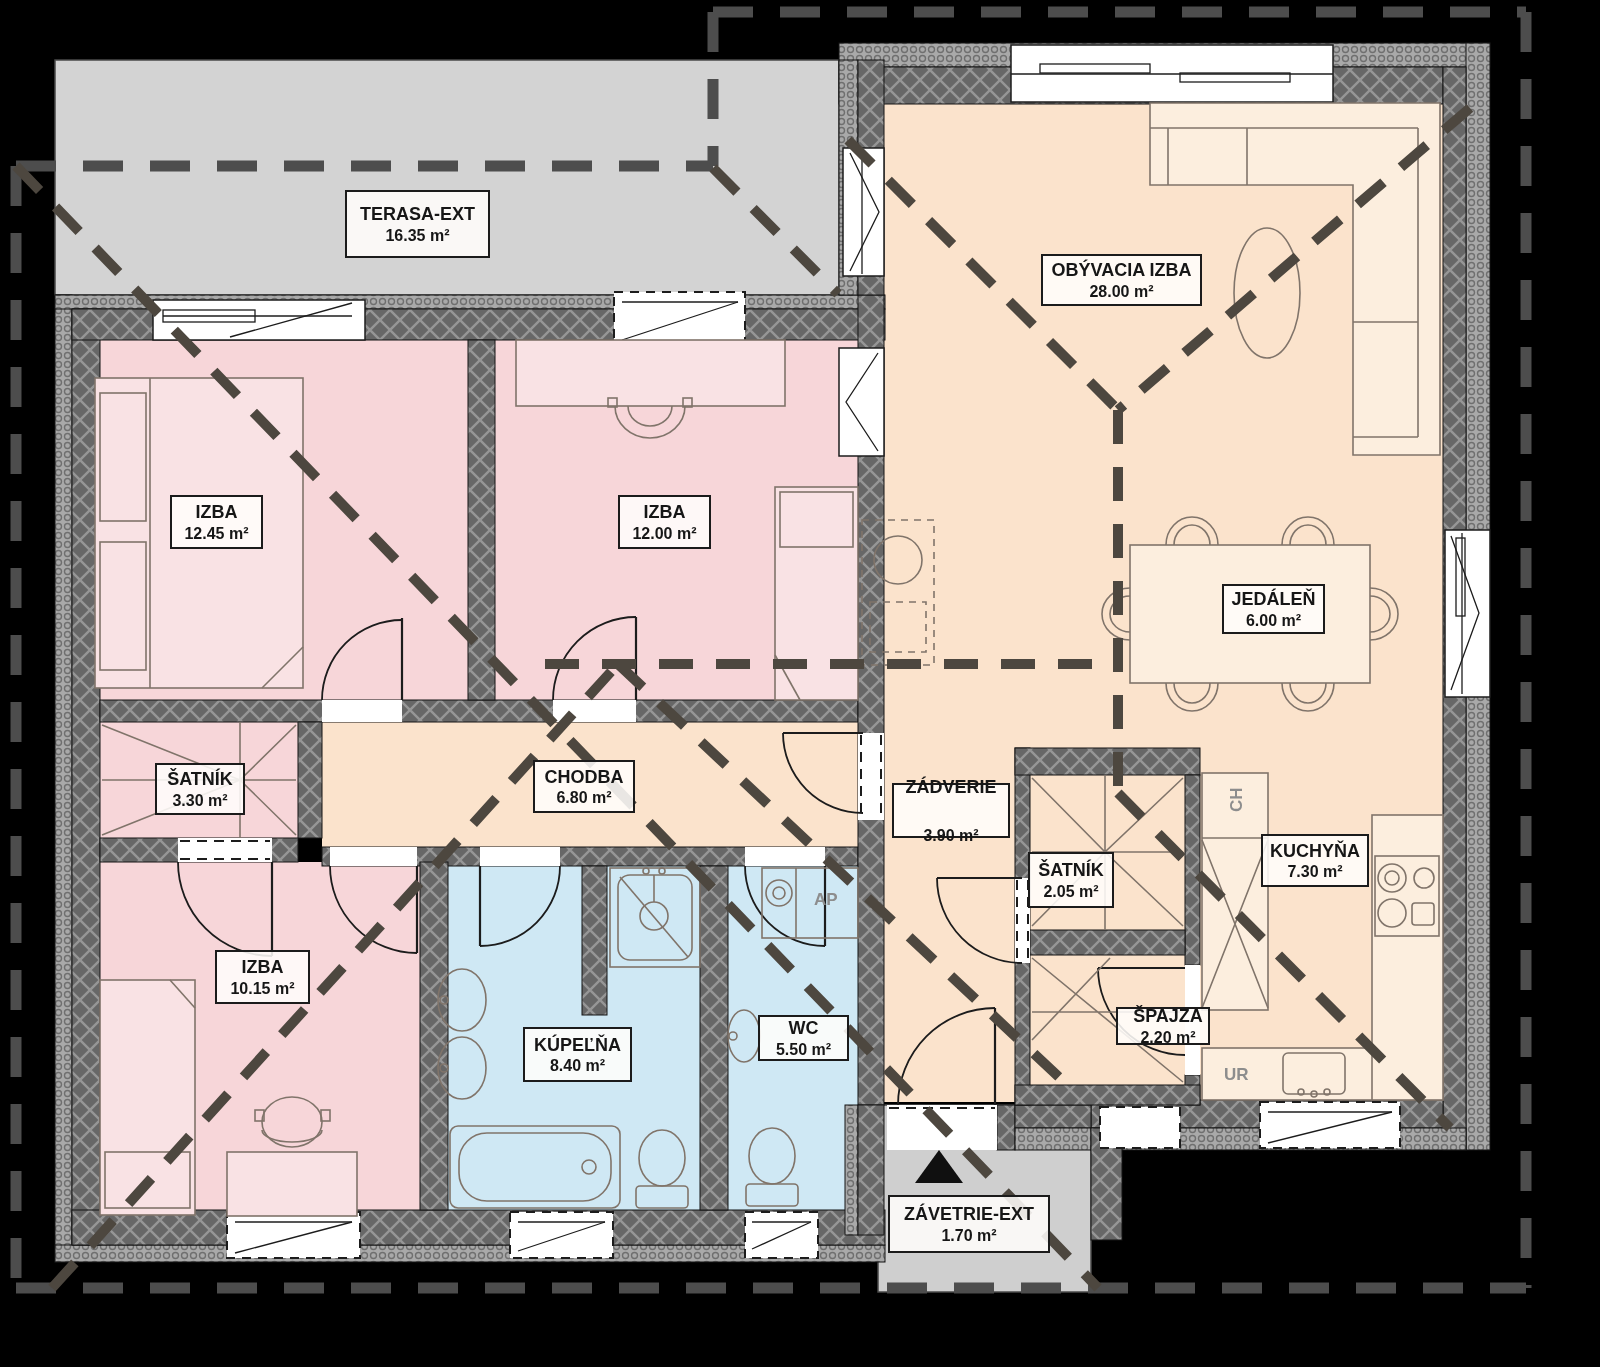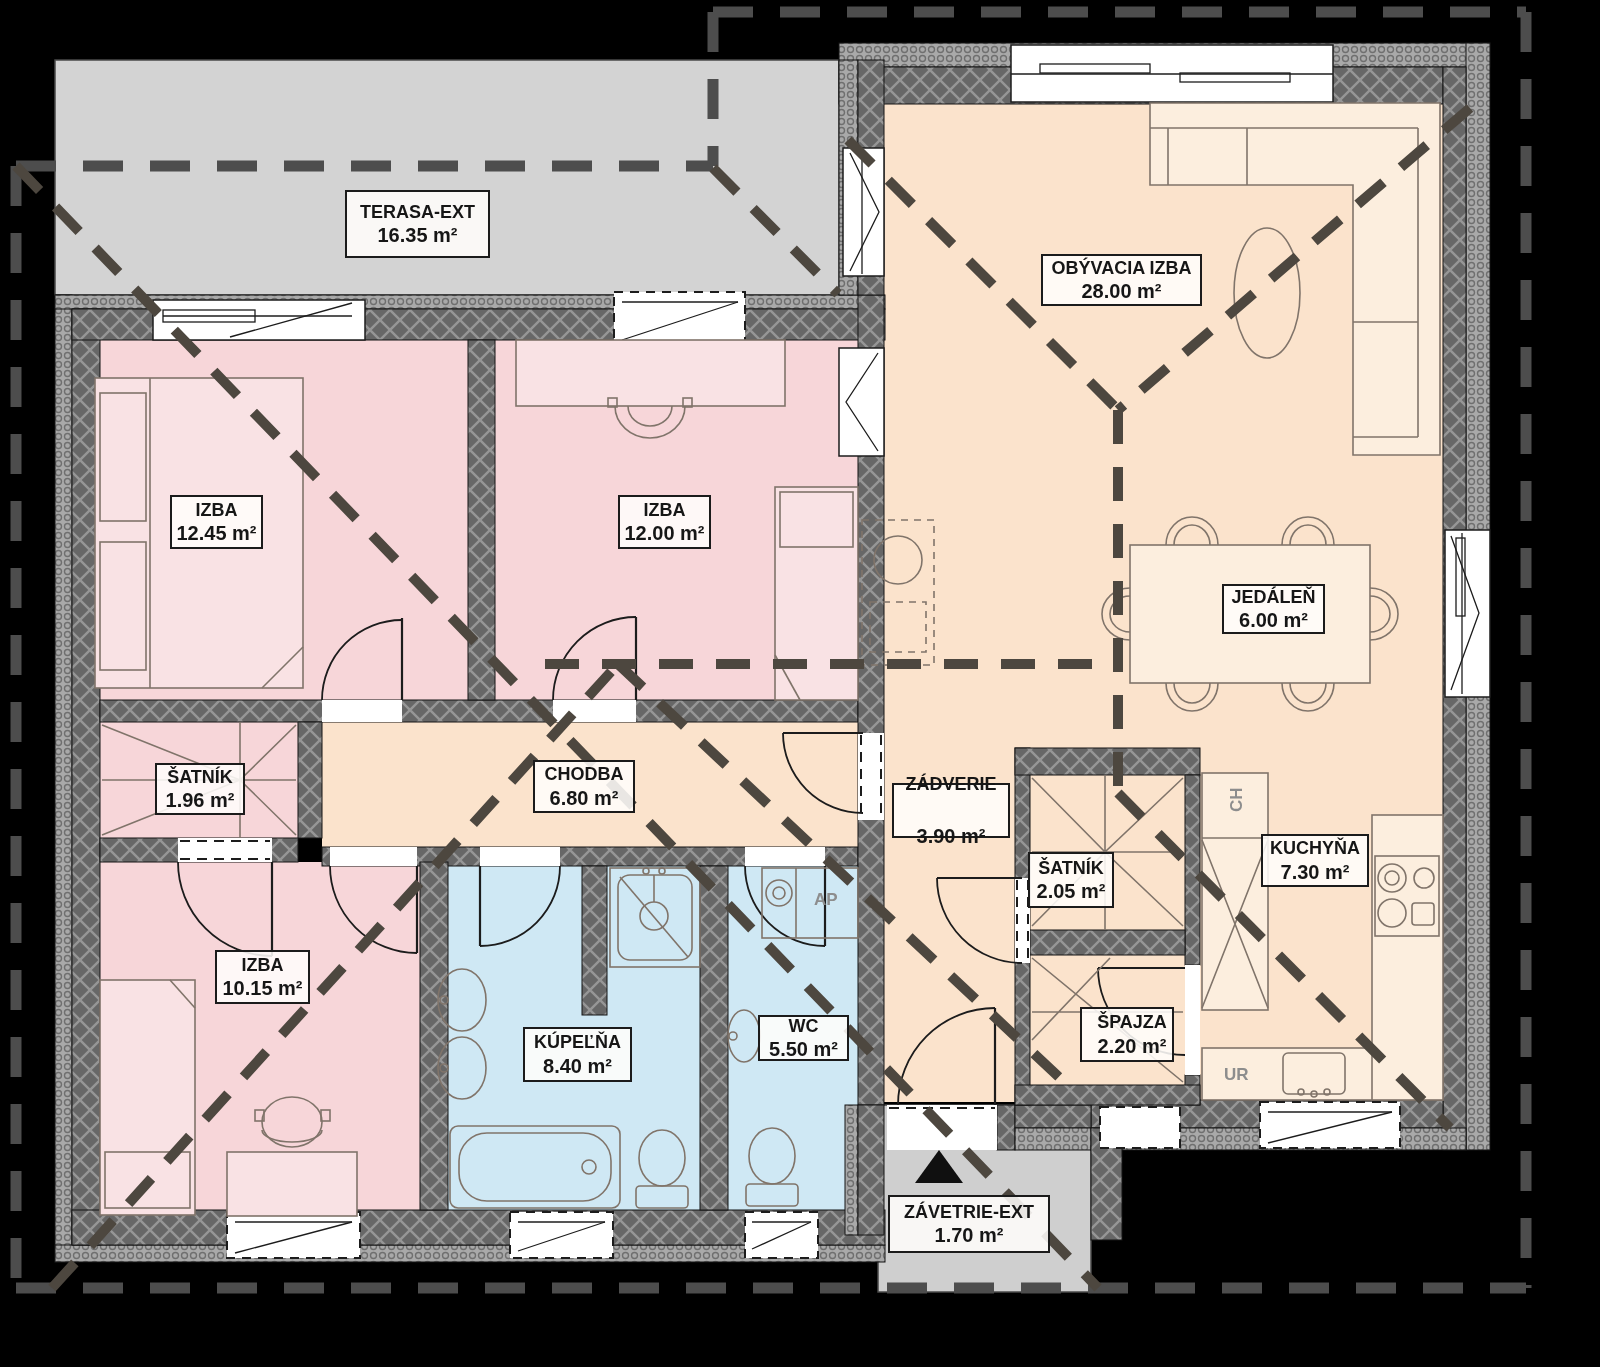--- a/index.html
+++ b/index.html
@@ -25,21 +25,21 @@
   .fur-f{stroke:#80746a;stroke-width:1.6;fill:#fceede;}
   .fur-p{stroke:#80746a;stroke-width:1.6;fill:#f9e2e4;}
   .fur-d{stroke:#80746a;stroke-width:1.6;fill:none;stroke-dasharray:7 6;}
   .roofline{stroke:#4d4d4d;stroke-width:11;stroke-dasharray:40 27;fill:none;}
   .hipline{stroke:#4d473f;stroke-width:10;stroke-dasharray:34 23;fill:none;}
   .app-txt{fill:#8d8d8d;font-size:17px;font-weight:600;font-family:"Liberation Sans",sans-serif;}
   .lbl{position:absolute;background:rgba(255,253,250,0.88);border:2px solid #1b1b1b;
        display:flex;flex-direction:column;justify-content:center;align-items:center;
        padding:3px 6px;box-sizing:border-box;text-align:center;}
   .lbl .nm{font-weight:bold;font-size:18px;color:#161616;line-height:1.25;white-space:nowrap;}
-  .lbl .ar{font-weight:bold;font-size:20px;color:#161616;line-height:1.2;white-space:nowrap;}
+  .lbl .ar{font-weight:bold;font-size:16px;color:#161616;line-height:1.2;white-space:nowrap;}
 </style>
 </head>
 <body>
 
 <div id="stage">
 
 <svg id="plan-svg" width="1600" height="1367" viewBox="0 0 1600 1367">
   <defs>
     <pattern id="pWall" width="20" height="20" patternUnits="userSpaceOnUse">
       <rect width="20" height="20" fill="#676767"></rect>
@@ -387,21 +387,21 @@
 <div class="lbl" style="left:618px;top:495px;width:93px;height:54px;">
   <span class="nm">IZBA</span>
   <span class="ar">12.00 m²</span>
 </div>
 <div class="lbl" style="left:1222px;top:584px;width:103px;height:50px;">
   <span class="nm">JEDÁLEŇ</span>
   <span class="ar">6.00 m²</span>
 </div>
 <div class="lbl" style="left:155px;top:763px;width:90px;height:52px;">
   <span class="nm">ŠATNÍK</span>
-  <span class="ar">1.96 m²</span>
+  <span class="ar">3.30 m²</span>
 </div>
 <div class="lbl" style="left:533px;top:760px;width:102px;height:53px;">
   <span class="nm">CHODBA</span>
   <span class="ar">6.80 m²</span>
 </div>
 <div class="lbl" style="left:892px;top:783px;width:118px;height:55px;gap:28px;">
   <span class="nm">ZÁDVERIE</span>
   <span class="ar">3.90 m²</span>
 </div>
 <div class="lbl" style="left:1028px;top:852px;width:86px;height:56px;">
@@ -417,21 +417,21 @@
   <span class="ar">10.15 m²</span>
 </div>
 <div class="lbl" style="left:523px;top:1027px;width:109px;height:55px;">
   <span class="nm">KÚPEĽŇA</span>
   <span class="ar">8.40 m²</span>
 </div>
 <div class="lbl" style="left:758px;top:1015px;width:91px;height:46px;">
   <span class="nm">WC</span>
   <span class="ar">5.50 m²</span>
 </div>
-<div class="lbl" style="left:1080px;top:1007px;width:94px;height:55px;padding-left:16px;">
+<div class="lbl" style="left:1116px;top:1007px;width:94px;height:38px;padding-left:16px;">
   <span class="nm">ŠPAJZA</span>
   <span class="ar">2.20 m²</span>
 </div>
 <div class="lbl" style="left:888px;top:1195px;width:162px;height:58px;">
   <span class="nm">ZÁVETRIE-EXT</span>
   <span class="ar">1.70 m²</span>
 </div>
 
 </div>
 

